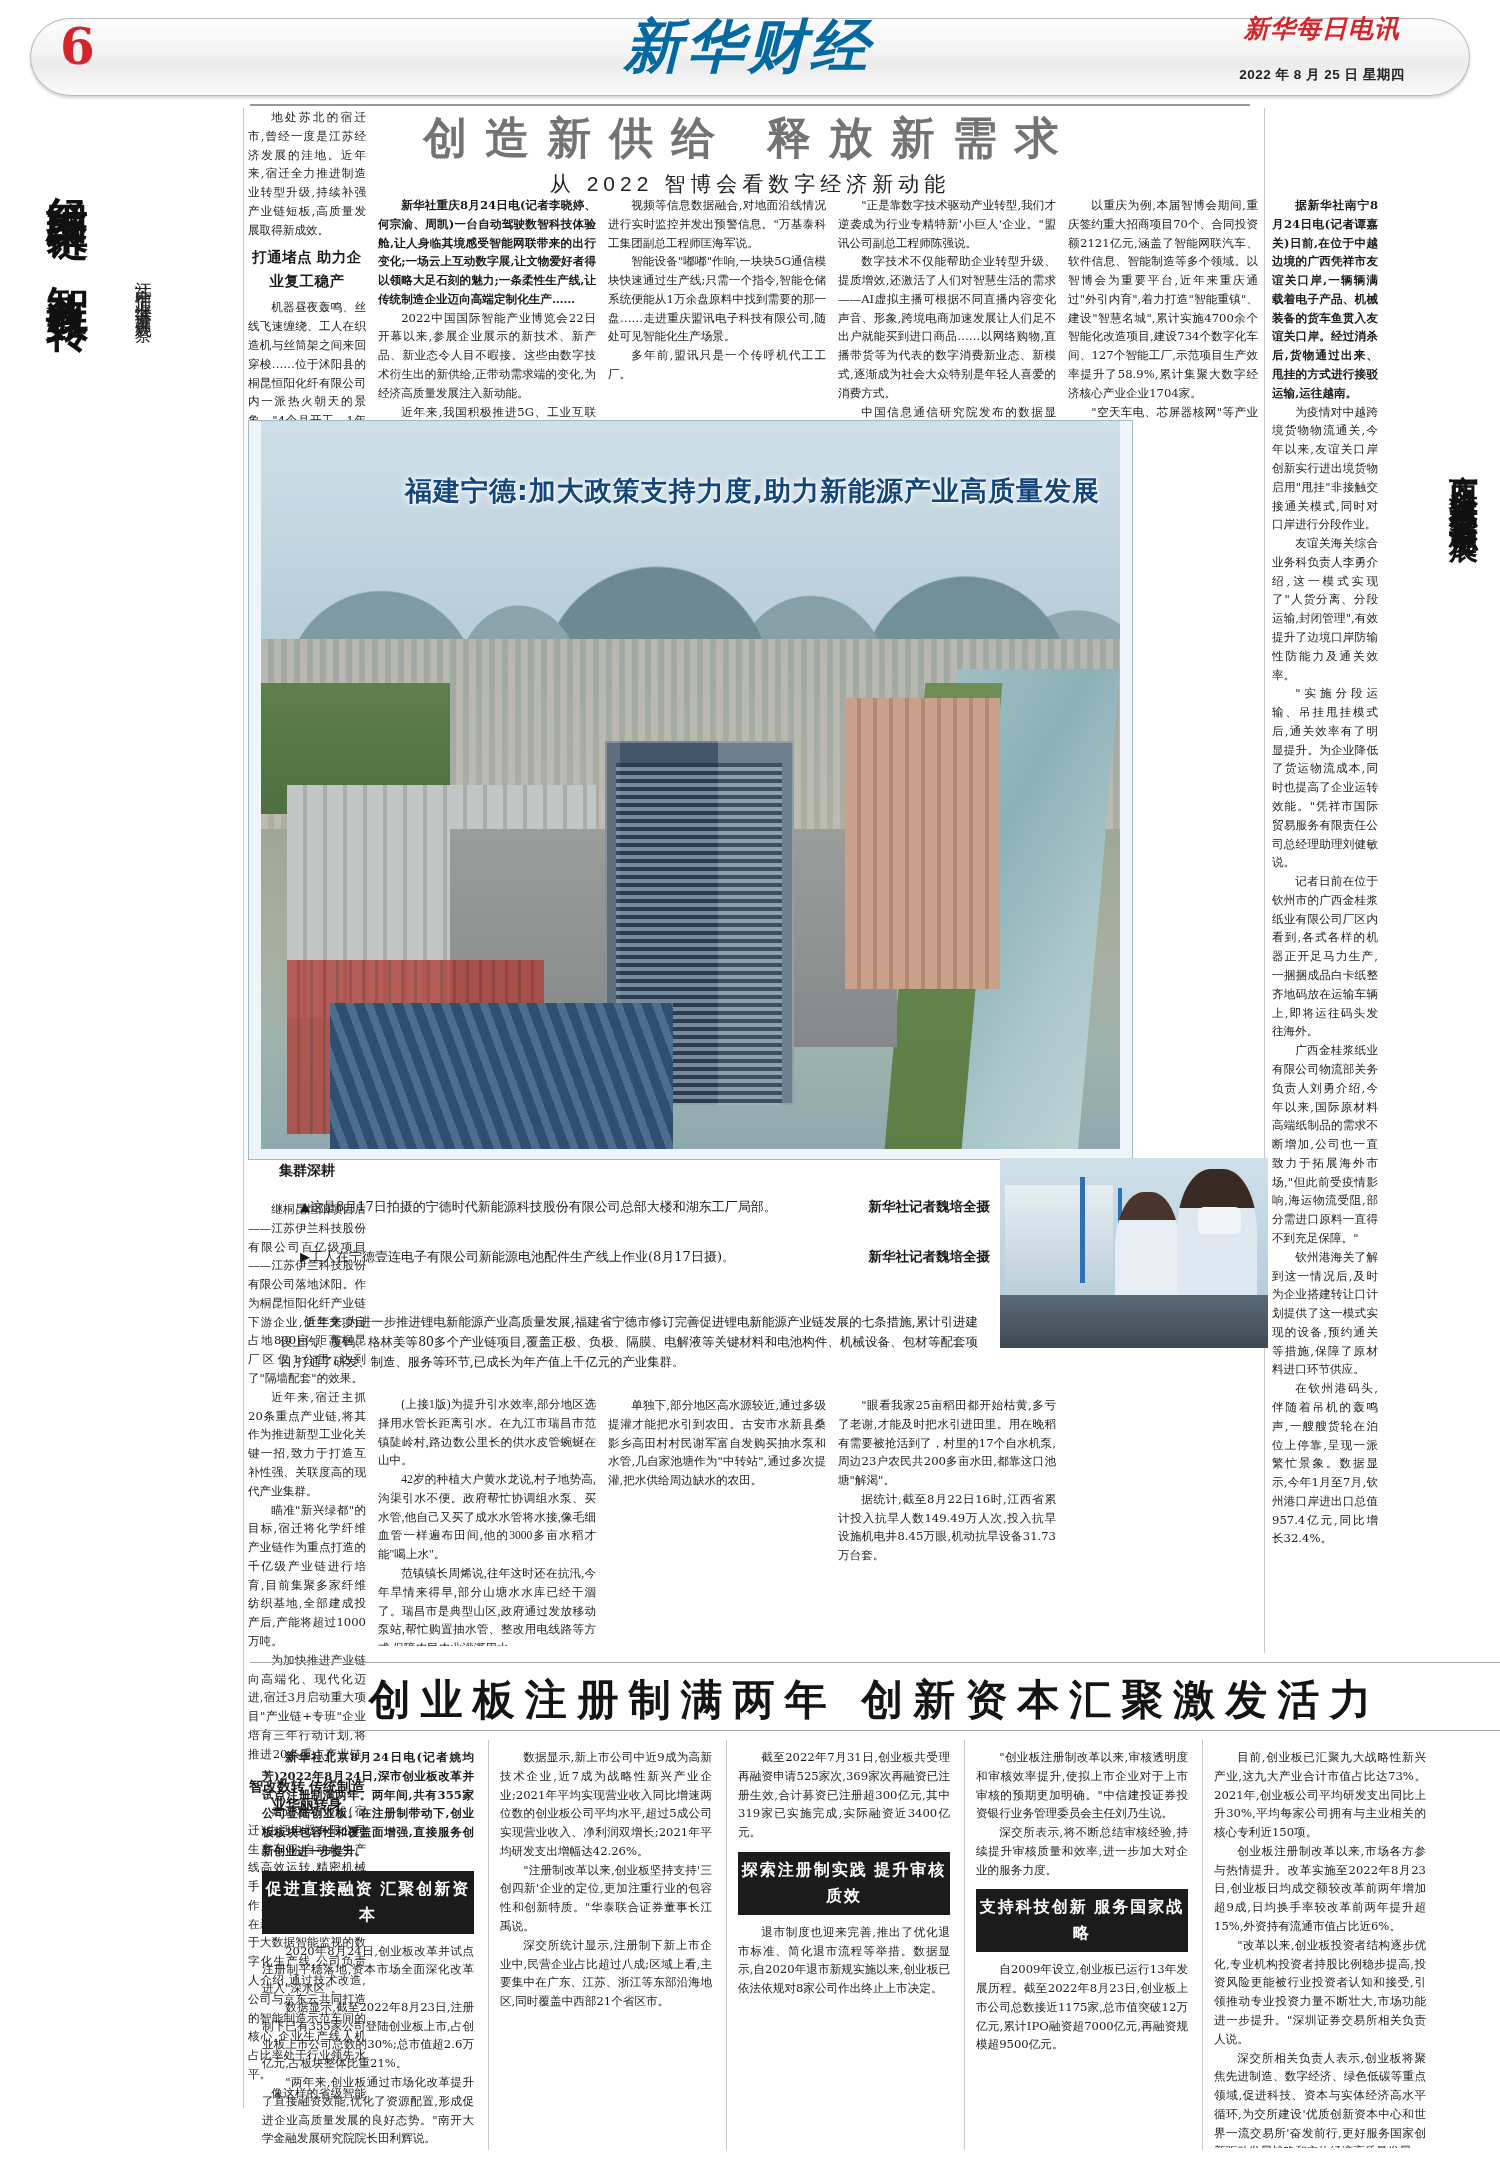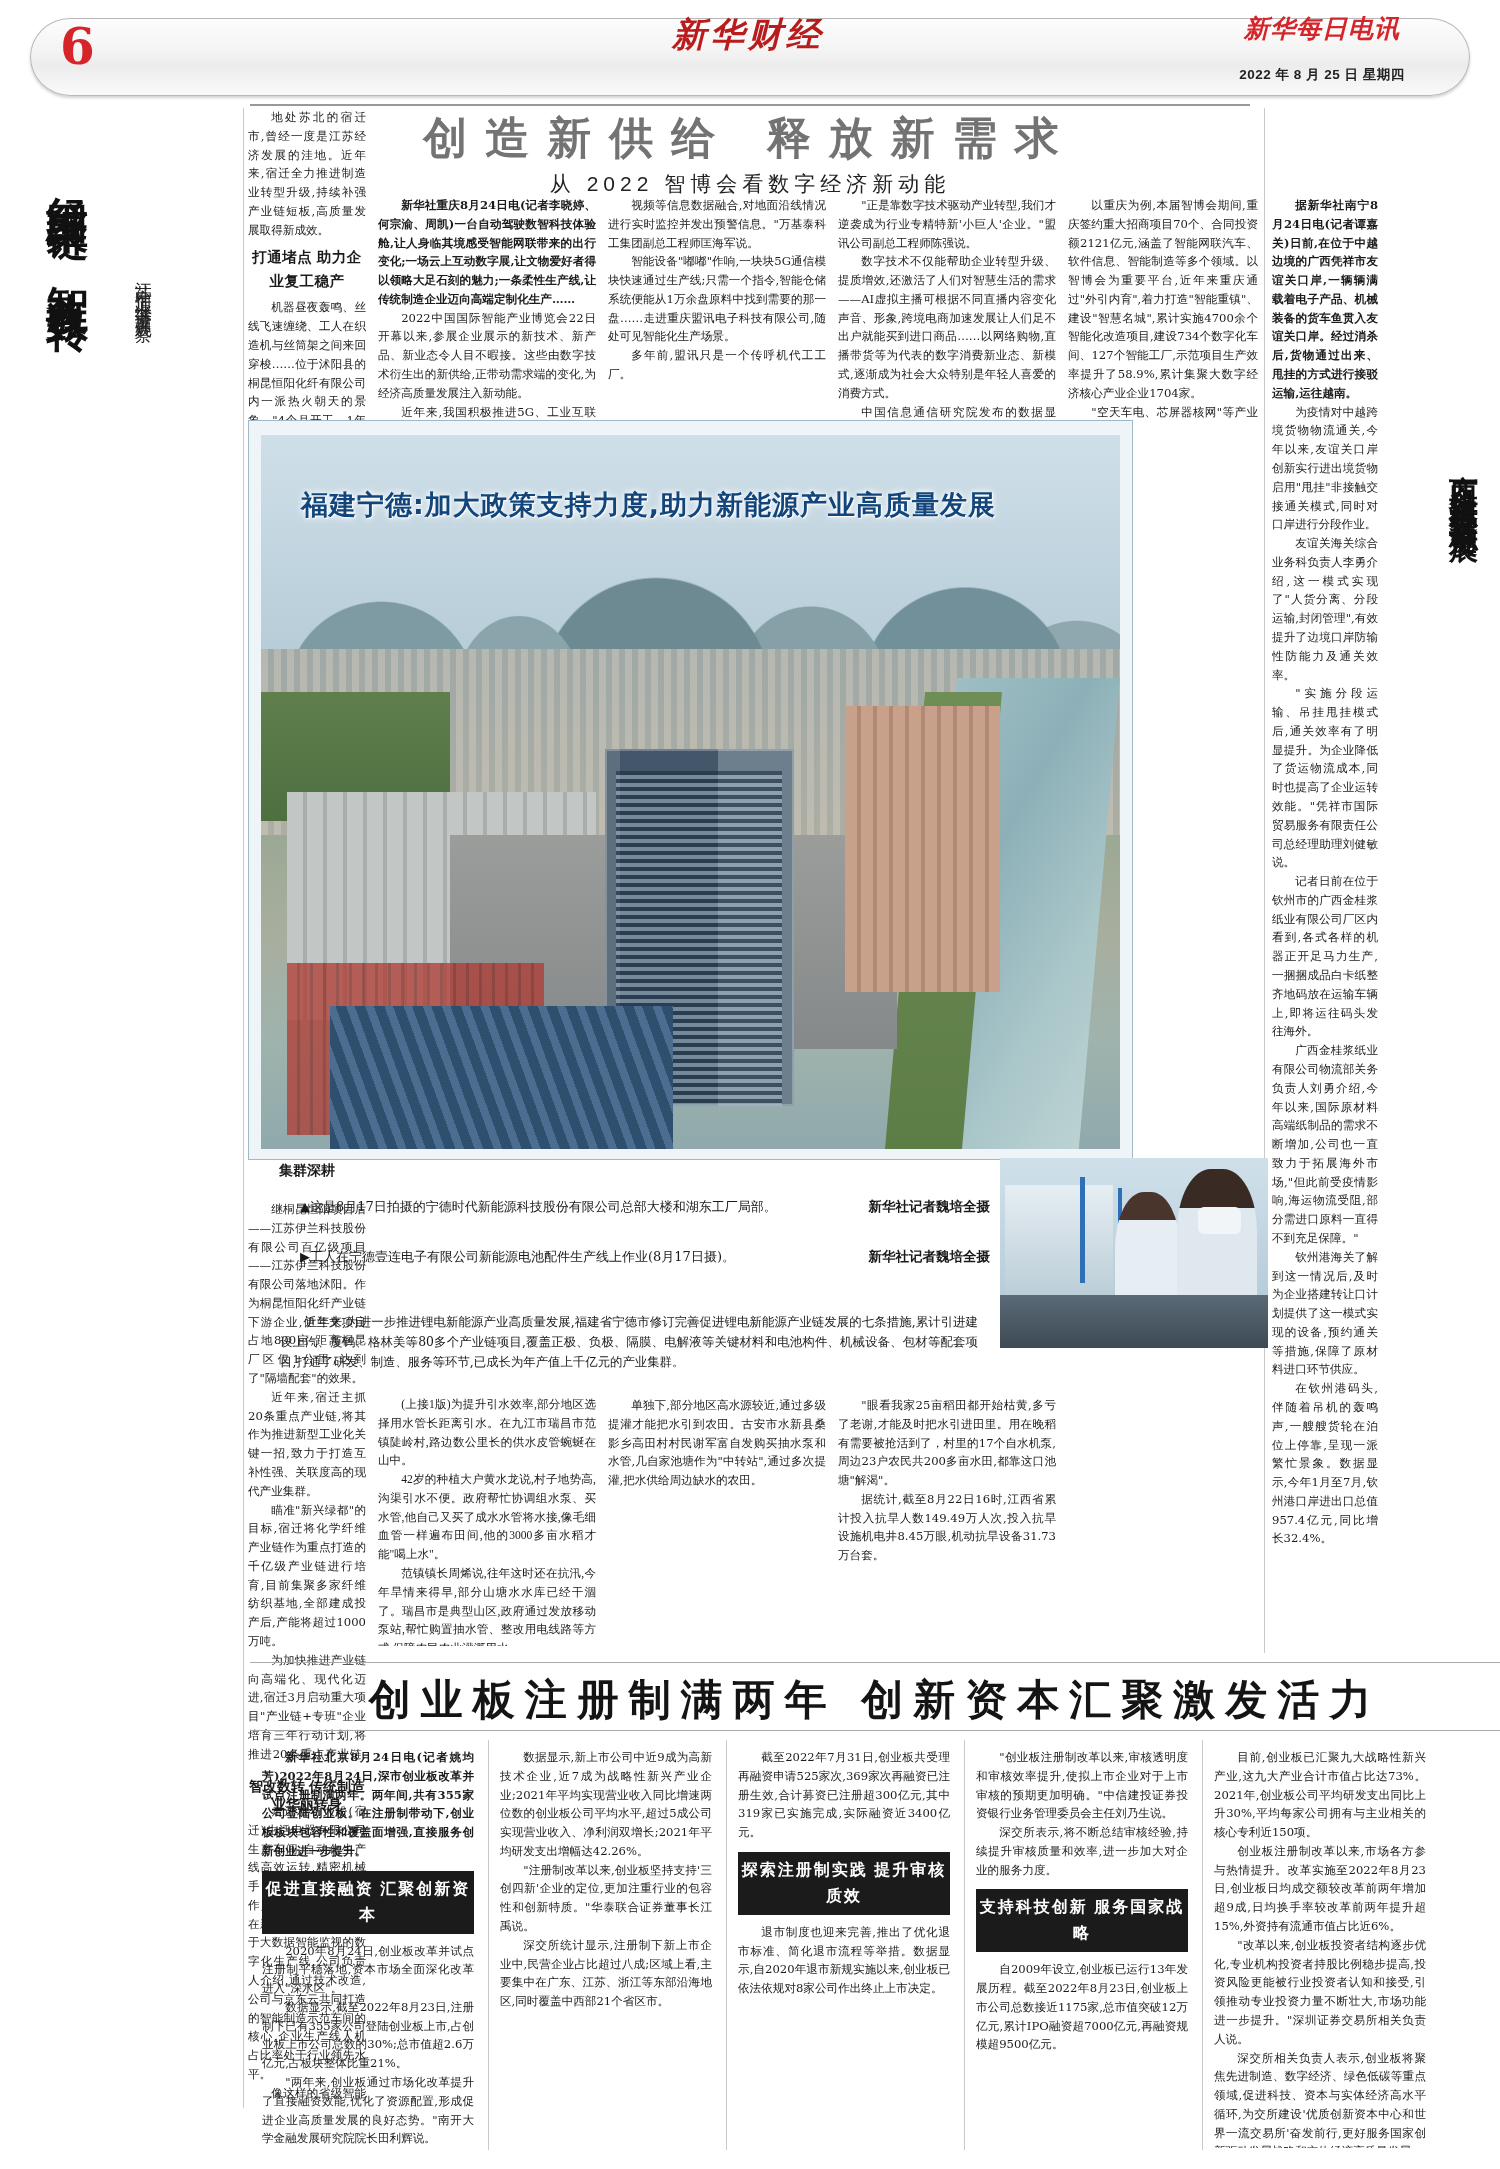--- a/index.html
+++ b/index.html
@@ -21,21 +21,21 @@
     background:linear-gradient(to bottom,#fdfdfd 0%,#f4f4f4 40%,#ececec 62%,#fafafa 100%);
     box-shadow:0 2px 3px rgba(0,0,0,0.18);
   }
   .page-num {
     position:absolute; left:60px; top:22px;
     font-size:50px; font-weight:bold; color:#d5252a;
     font-family:"DejaVu Serif",serif; line-height:1;
   }
   .brand-main {
     position:absolute; left:0; right:4px; top:17px; text-align:center;
-    font-size:34px; font-weight:bold; color:#b91c1c;
+    font-size:58px; font-weight:bold; color:#0369a1;
     letter-spacing:4px;
     font-family:"DejaVu Serif","Liberation Serif",serif;
     font-style:italic;
     line-height:1;
   }
   .brand-right {
     position:absolute; right:58px; top:14px; text-align:center; width:240px;
   }
   .brand-right .bn {
     font-size:25px; font-weight:bold; color:#d5252a; letter-spacing:1px;
@@ -102,21 +102,21 @@
   }
 
   
   .colrule { position:absolute; background:#c9c9c9; width:1px; }
 
   .c { position:absolute; }
 
   
   .photo-frame {
     position:absolute; left:248px; top:420px; width:885px; height:740px;
-    border:1px solid #9fb9c9; background:#eef4f7; padding:14px 12px 10px;
+    border:1px solid #9fb9c9; background:#eef4f7; padding:0 12px 10px;text-align:right;
   }
   .photo {
     position:relative; width:100%; height:100%;
     background:
       linear-gradient(to bottom, #c9dbe6 0%, #bcd3e0 14%, #9fbcc9 22%, #7f9e9a 33%, #8aa08c 42%, #9aa894 55%, #a8ae9e 70%, #9fb3ad 85%, #8fa9ac 100%);
     overflow:hidden;
   }
   .photo-banner {
     position:absolute; left:40px; top:52px; right:20px;
     font-size:27px; font-weight:bold; letter-spacing:1px;

